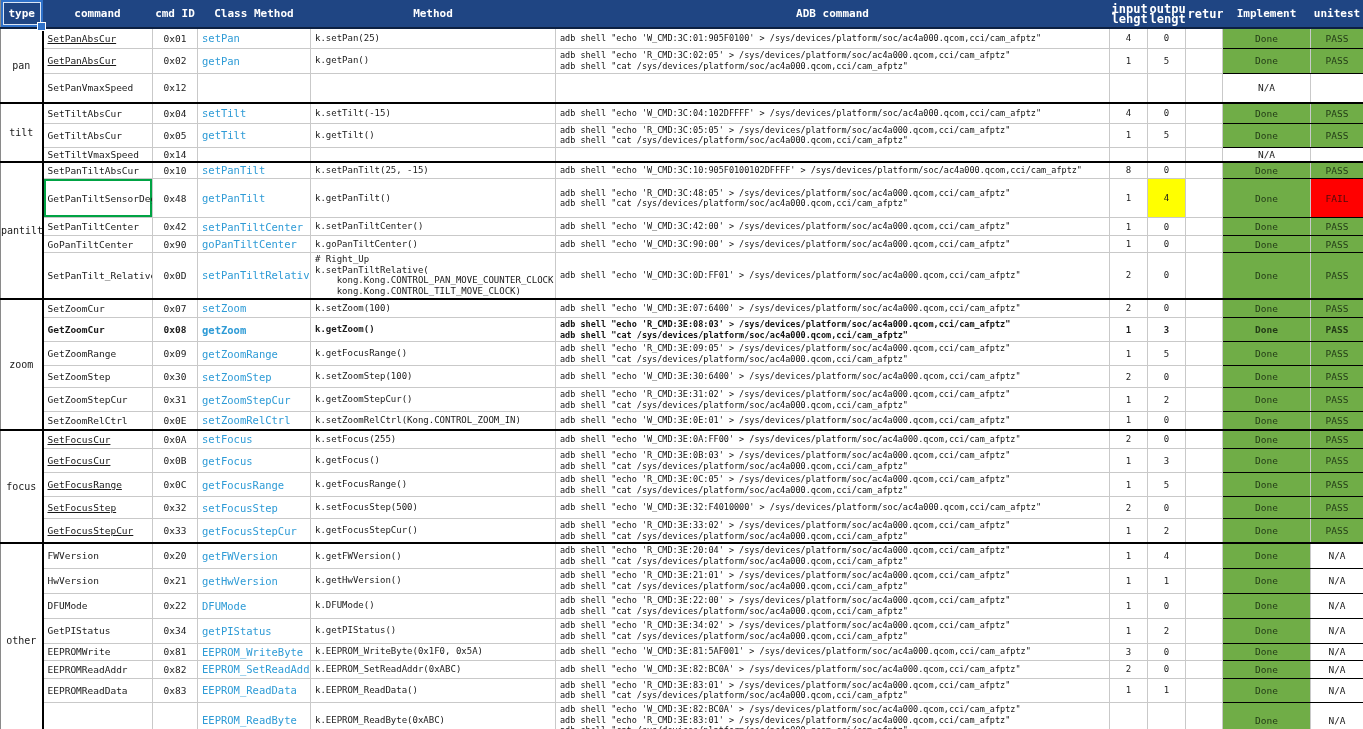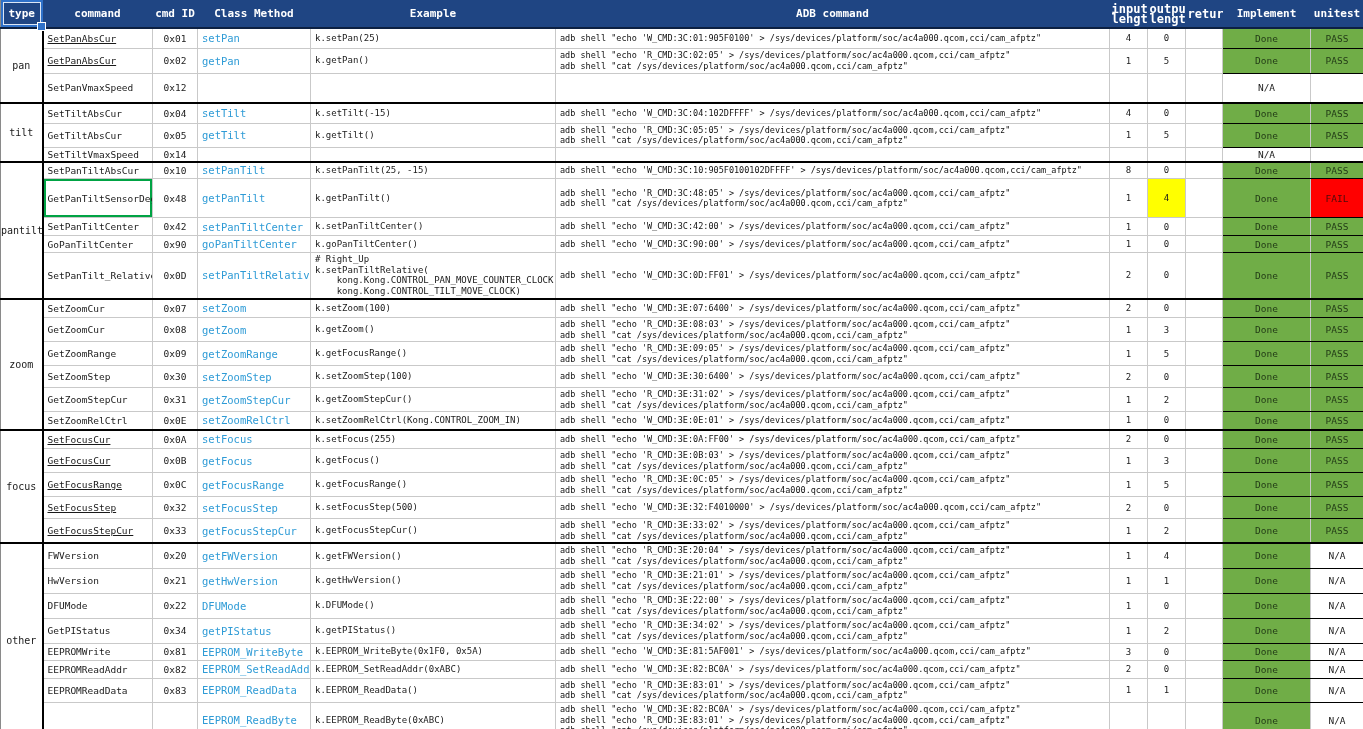--- a/index.html
+++ b/index.html
@@ -54,21 +54,21 @@
     <col style="width:37px">
       <col style="width:88px">
       <col style="width:53px">
   </colgroup>
   <thead>
     <tr id="header-row">
         <th class="selected">type</th>
         <th>command</th>
         <th>cmd ID</th>
         <th>Class Method</th>
-        <th>Example</th>
+        <th>Method</th>
         <th>ADB command</th>
         <th class="small">input
 length</th>
         <th class="small">output
 length</th>
         <th class="small">return</th>
         <th>Implement</th>
         <th>unitest</th>
       </tr>
   </thead>
@@ -220,21 +220,21 @@
         <td class="cmd-id">0x07</td>
         <td class="method">setZoom</td>
         <td class="example">k.setZoom(100)</td>
         <td class="adb">adb shell "echo 'W_CMD:3E:07:6400' &gt; /sys/devices/platform/soc/ac4a000.qcom,cci/cam_afptz"</td>
         <td class="num">2</td>
         <td class="num">0</td>
         <td class="num"></td>
         <td class="status col-impl bg-green">Done</td>
         <td class="status col-unit bg-green">PASS</td>
       </tr>
-      <tr style="height: 22px;">
+      <tr style="height: 22px; font-weight: bold;">
         <td class="cmd-name">GetZoomCur</td>
         <td class="cmd-id">0x08</td>
         <td class="method">getZoom</td>
         <td class="example">k.getZoom()</td>
         <td class="adb">adb shell "echo 'R_CMD:3E:08:03' &gt; /sys/devices/platform/soc/ac4a000.qcom,cci/cam_afptz"
 adb shell "cat /sys/devices/platform/soc/ac4a000.qcom,cci/cam_afptz"</td>
         <td class="num">1</td>
         <td class="num">3</td>
         <td class="num"></td>
         <td class="status col-impl bg-green">Done</td>

